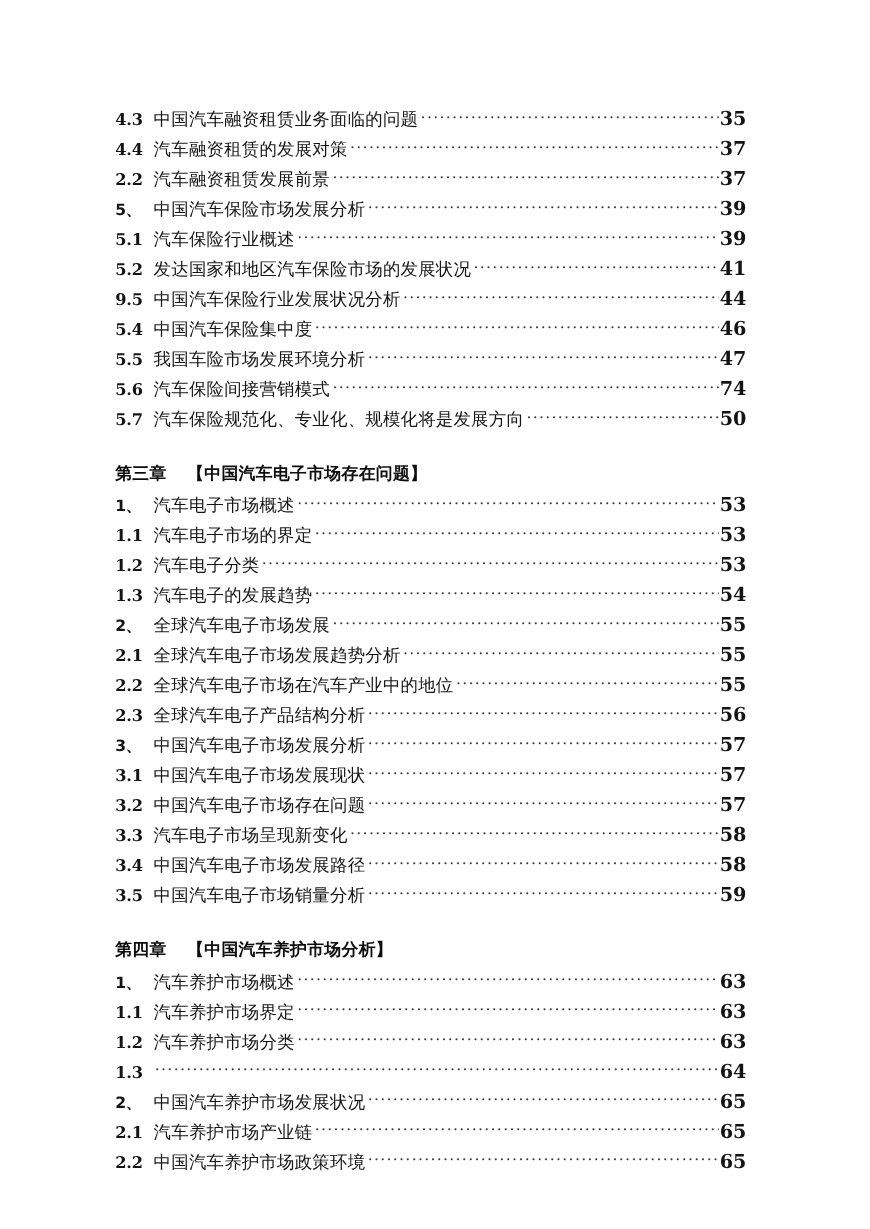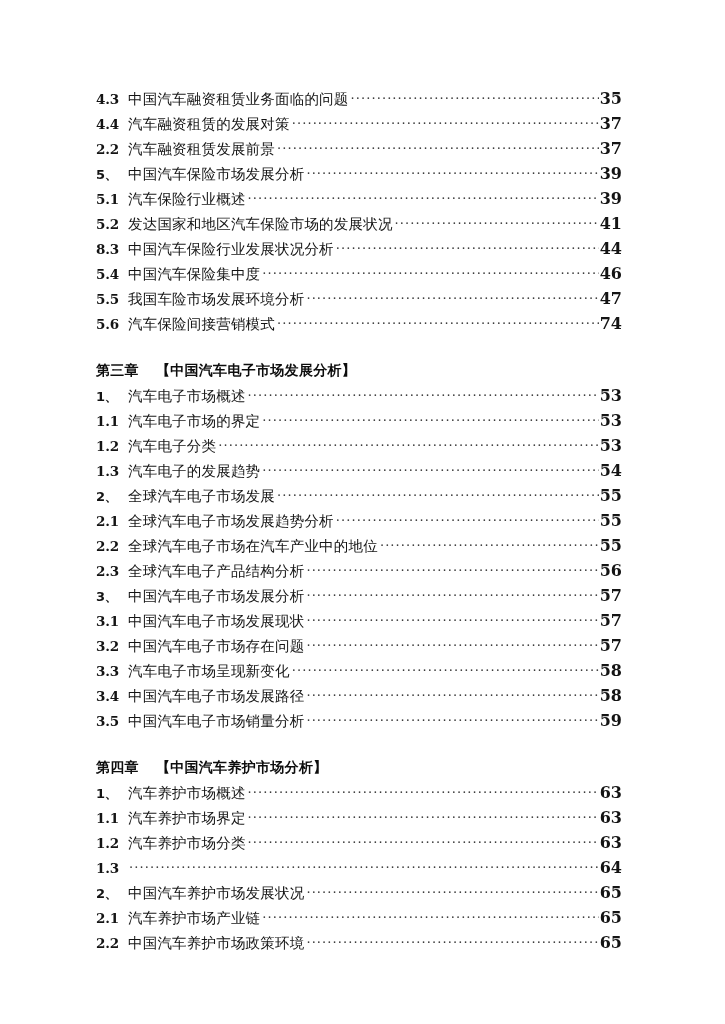--- a/index.html
+++ b/index.html
@@ -134,21 +134,21 @@
         <span class="leader"></span>
         <span class="pageno">39</span>
       </div>
       <div class="entry">
         <span class="num">5.2</span>
         <span class="title">发达国家和地区汽车保险市场的发展状况</span>
         <span class="leader"></span>
         <span class="pageno">41</span>
       </div>
       <div class="entry">
-        <span class="num">8.3</span>
+        <span class="num">9.5</span>
         <span class="title">中国汽车保险行业发展状况分析</span>
         <span class="leader"></span>
         <span class="pageno">44</span>
       </div>
       <div class="entry">
         <span class="num">5.4</span>
         <span class="title">中国汽车保险集中度</span>
         <span class="leader"></span>
         <span class="pageno">46</span>
       </div>
@@ -157,22 +157,28 @@
         <span class="title">我国车险市场发展环境分析</span>
         <span class="leader"></span>
         <span class="pageno">47</span>
       </div>
       <div class="entry">
         <span class="num">5.6</span>
         <span class="title">汽车保险间接营销模式</span>
         <span class="leader"></span>
         <span class="pageno">74</span>
       </div>
+      <div class="entry">
+        <span class="num">5.7</span>
+        <span class="title">汽车保险规范化、专业化、规模化将是发展方向</span>
+        <span class="leader"></span>
+        <span class="pageno">50</span>
+      </div>
       <div class="spacer"></div>
-      <div class="chapter"><span class="ch-label">第三章</span><span class="ch-title">【中国汽车电子市场发展分析】</span></div>
+      <div class="chapter"><span class="ch-label">第三章</span><span class="ch-title">【中国汽车电子市场存在问题】</span></div>
       <div class="entry">
         <span class="num cjk-num">1、</span>
         <span class="title">汽车电子市场概述</span>
         <span class="leader"></span>
         <span class="pageno">53</span>
       </div>
       <div class="entry">
         <span class="num">1.1</span>
         <span class="title">汽车电子市场的界定</span>
         <span class="leader"></span>

